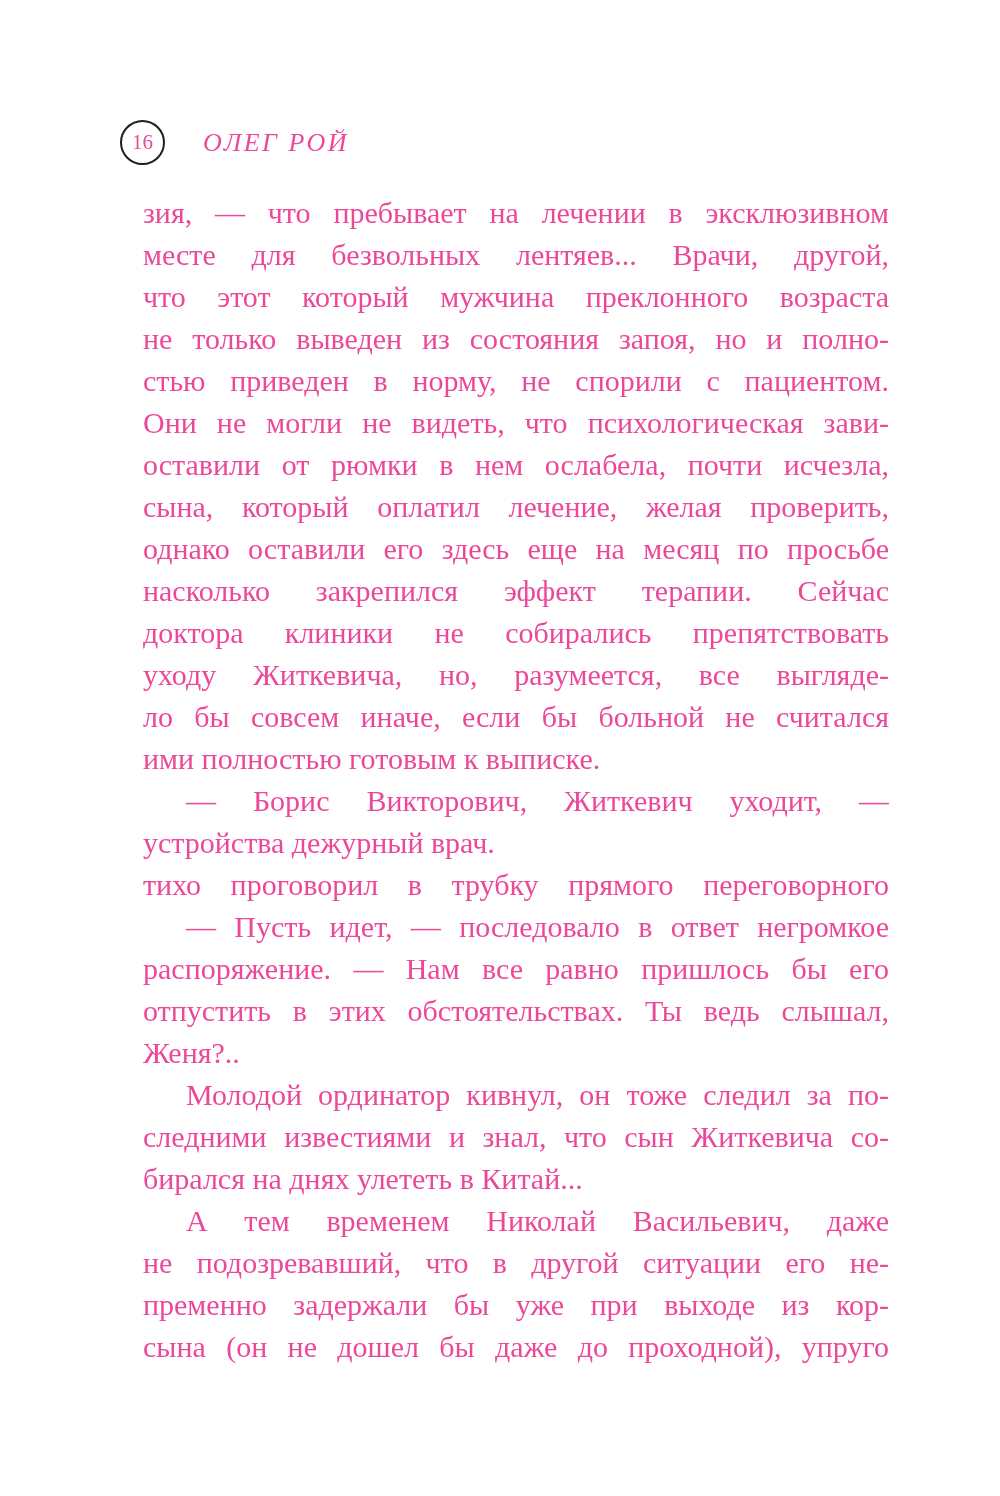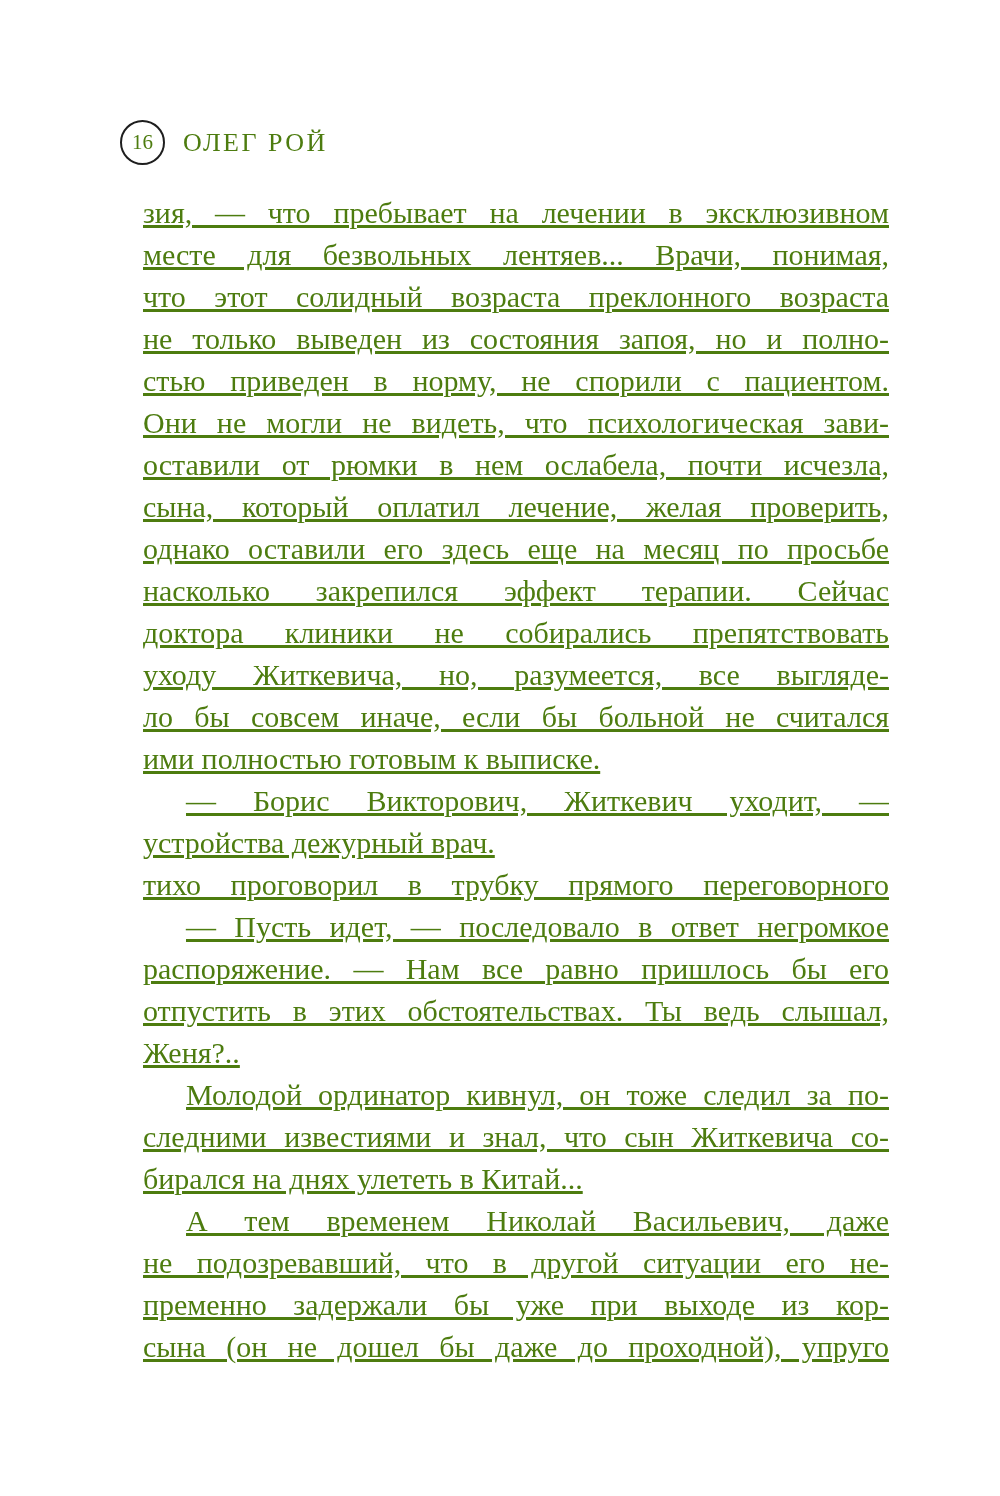--- a/index.html
+++ b/index.html
@@ -30,34 +30,34 @@
     border-radius: 50%;
     display: flex;
     align-items: center;
     justify-content: center;
     font-size: 21px;
     line-height: 1;
     flex: 0 0 auto;
   }
 
   .running-head {
-    margin-left: 18px;
+    margin-left: 38px;
     font-size: 26px;
     letter-spacing: 2.5px;
     white-space: nowrap;
+    font-style: italic;
   }
 
   .text-block {
     position: absolute;
     left: 143px;
     top: 192px;
     width: 746px;
     font-size: 30px;
     line-height: 42px;
-    text-decoration: underline;
   }
 
   .line {
     height: 42px;
     overflow: hidden;
     text-align: justify;
     text-align-last: justify;
   }
 
   .line.para-end {
@@ -65,33 +65,33 @@
     text-align-last: left;
   }
 
   .line.indent {
     text-indent: 43px;
   }
 </style>
 </head>
 <body>
 
-<div class="page" style="background: rgb(255, 255, 255); color: #4d7c0f;">
+<div class="page" style="background: rgb(255, 255, 255); color: #ec4899;">
 
   <header class="page-header">
     <div class="page-number-circle">
       <span>16</span>
     </div>
     <div class="running-head">ОЛЕГ РОЙ</div>
   </header>
 
   <main class="text-block" id="text-block">
       <div class="line">зия, — что пребывает на лечении в эксклюзивном</div>
-      <div class="line">месте для безвольных лентяев... Врачи, понимая,</div>
-      <div class="line">что этот солидный возраста преклонного возраста</div>
+      <div class="line">месте для безвольных лентяев... Врачи, другой,</div>
+      <div class="line">что этот который мужчина преклонного возраста</div>
       <div class="line">не только выведен из состояния запоя, но и полно-</div>
       <div class="line">стью приведен в норму, не спорили с пациентом.</div>
       <div class="line">Они не могли не видеть, что психологическая зави-</div>
       <div class="line">оставили от рюмки в нем ослабела, почти исчезла,</div>
       <div class="line">сына, который оплатил лечение, желая проверить,</div>
       <div class="line">однако оставили его здесь еще на месяц по просьбе</div>
       <div class="line">насколько закрепился эффект терапии. Сейчас</div>
       <div class="line">доктора клиники не собирались препятствовать</div>
       <div class="line">уходу Житкевича, но, разумеется, все выгляде-</div>
       <div class="line">ло бы совсем иначе, если бы больной не считался</div>

